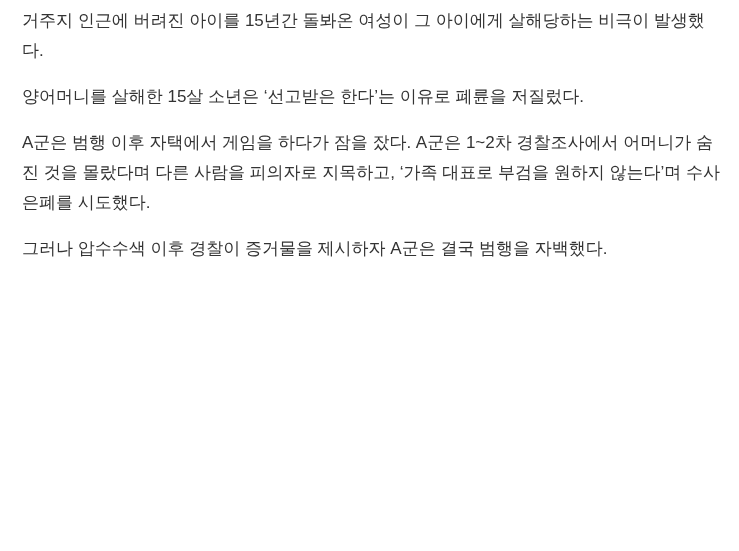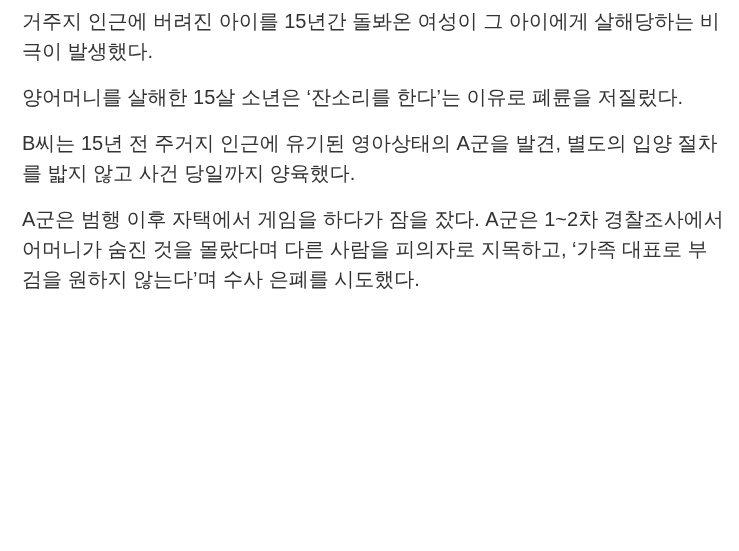--- a/index.html
+++ b/index.html
@@ -13,28 +13,28 @@
     overflow: hidden;
   }
   .article-body {
     box-sizing: border-box;
     width: 739px;
     padding: 6px 14px 0 22px;
   }
   .article-body p {
     margin: 0 0 16px 0;
     font-family: "Liberation Sans", "DejaVu Sans", sans-serif;
-    font-size: 20px;
+    font-size: 17px;
     line-height: 30px;
     color: #333333;
     word-break: break-all;
     text-align: left;
   }
 </style>
 </head>
 <body>
 
 <div class="article-body">
   <p>거주지 인근에 버려진 아이를 15년간 돌봐온 여성이 그 아이에게 살해당하는 비극이 발생했다.</p>
-  <p>양어머니를 살해한 15살 소년은 ‘잔소리를 한다’는 이유로 폐륜을 저질렀다.</p>
-  <p>B씨는 15년 전 주거지 인근에 유기된 영아상태의 A군을 발견, 별도의 입양 절차를 밟지 않고 사건 당일까지 양육했다.</p>
+  <p>양어머니를 살해한 15살 소년은 ‘선고받은 한다’는 이유로 폐륜을 저질렀다.</p>
   <p>A군은 범행 이후 자택에서 게임을 하다가 잠을 잤다. A군은 1~2차 경찰조사에서 어머니가 숨진 것을 몰랐다며 다른 사람을 피의자로 지목하고, ‘가족 대표로 부검을 원하지 않는다’며 수사 은폐를 시도했다.</p>
+  <p>그러나 압수수색 이후 경찰이 증거물을 제시하자 A군은 결국 범행을 자백했다.</p>
 </div>
 
 </body></html>

